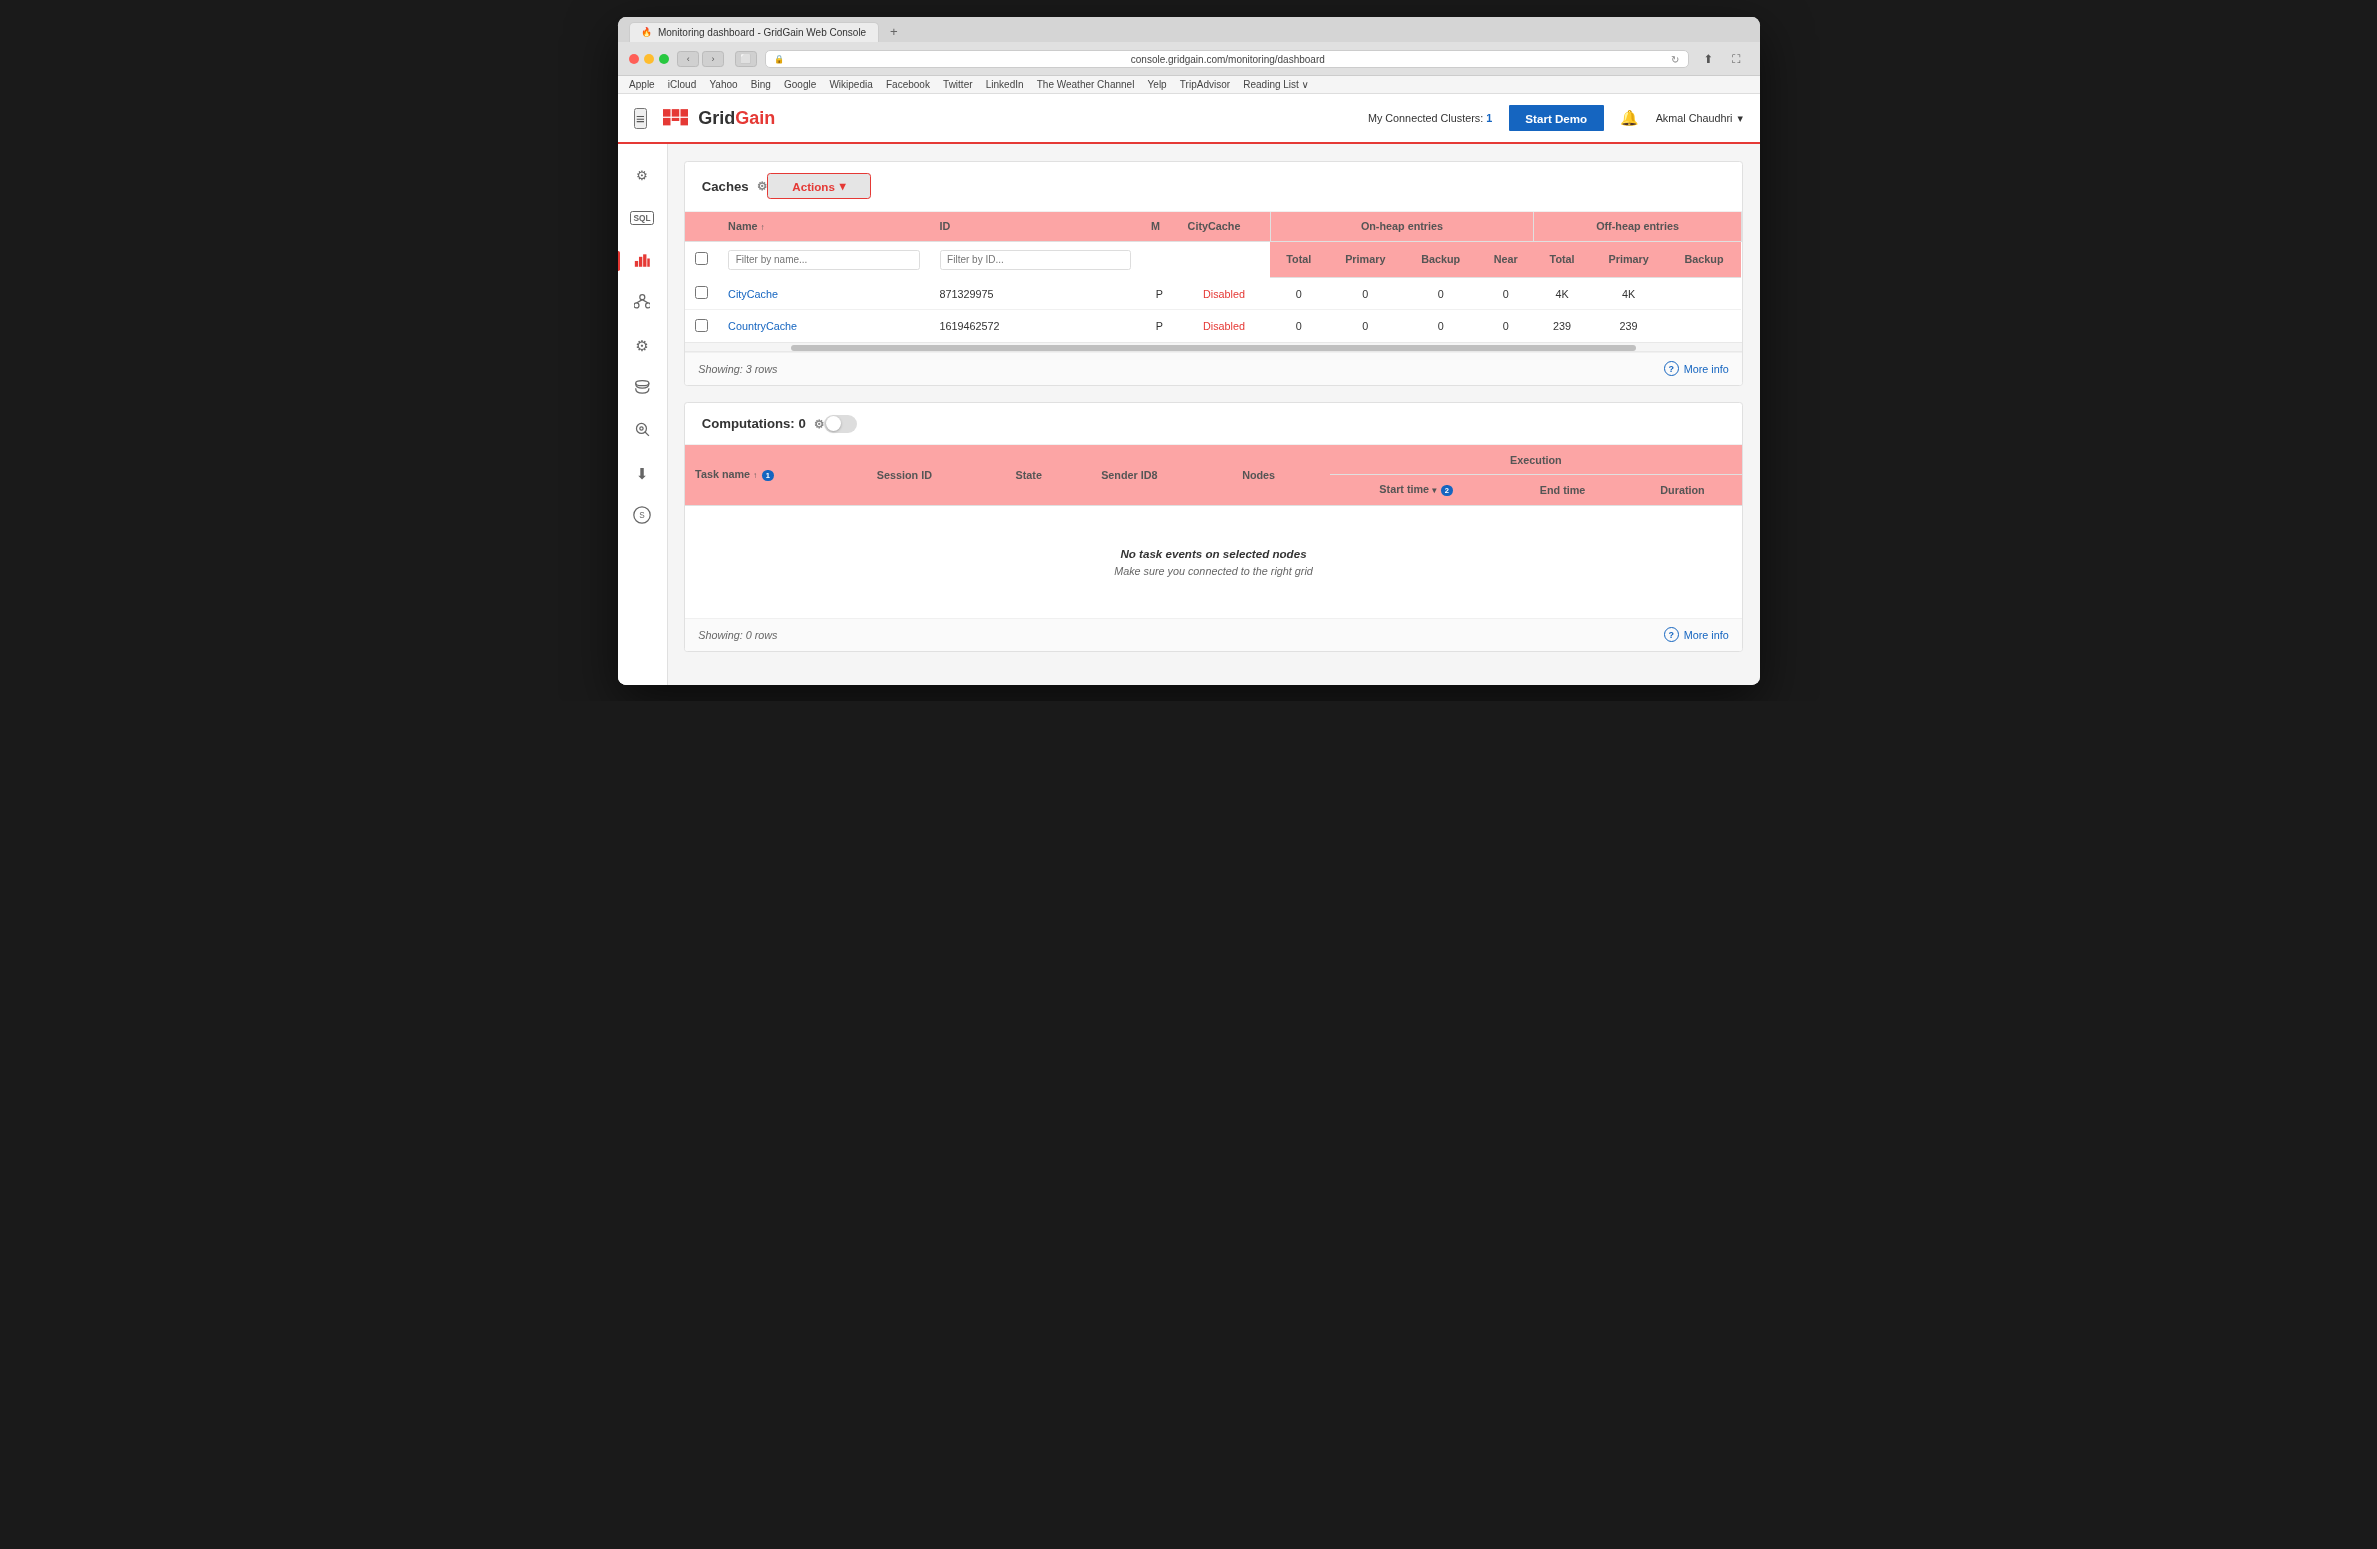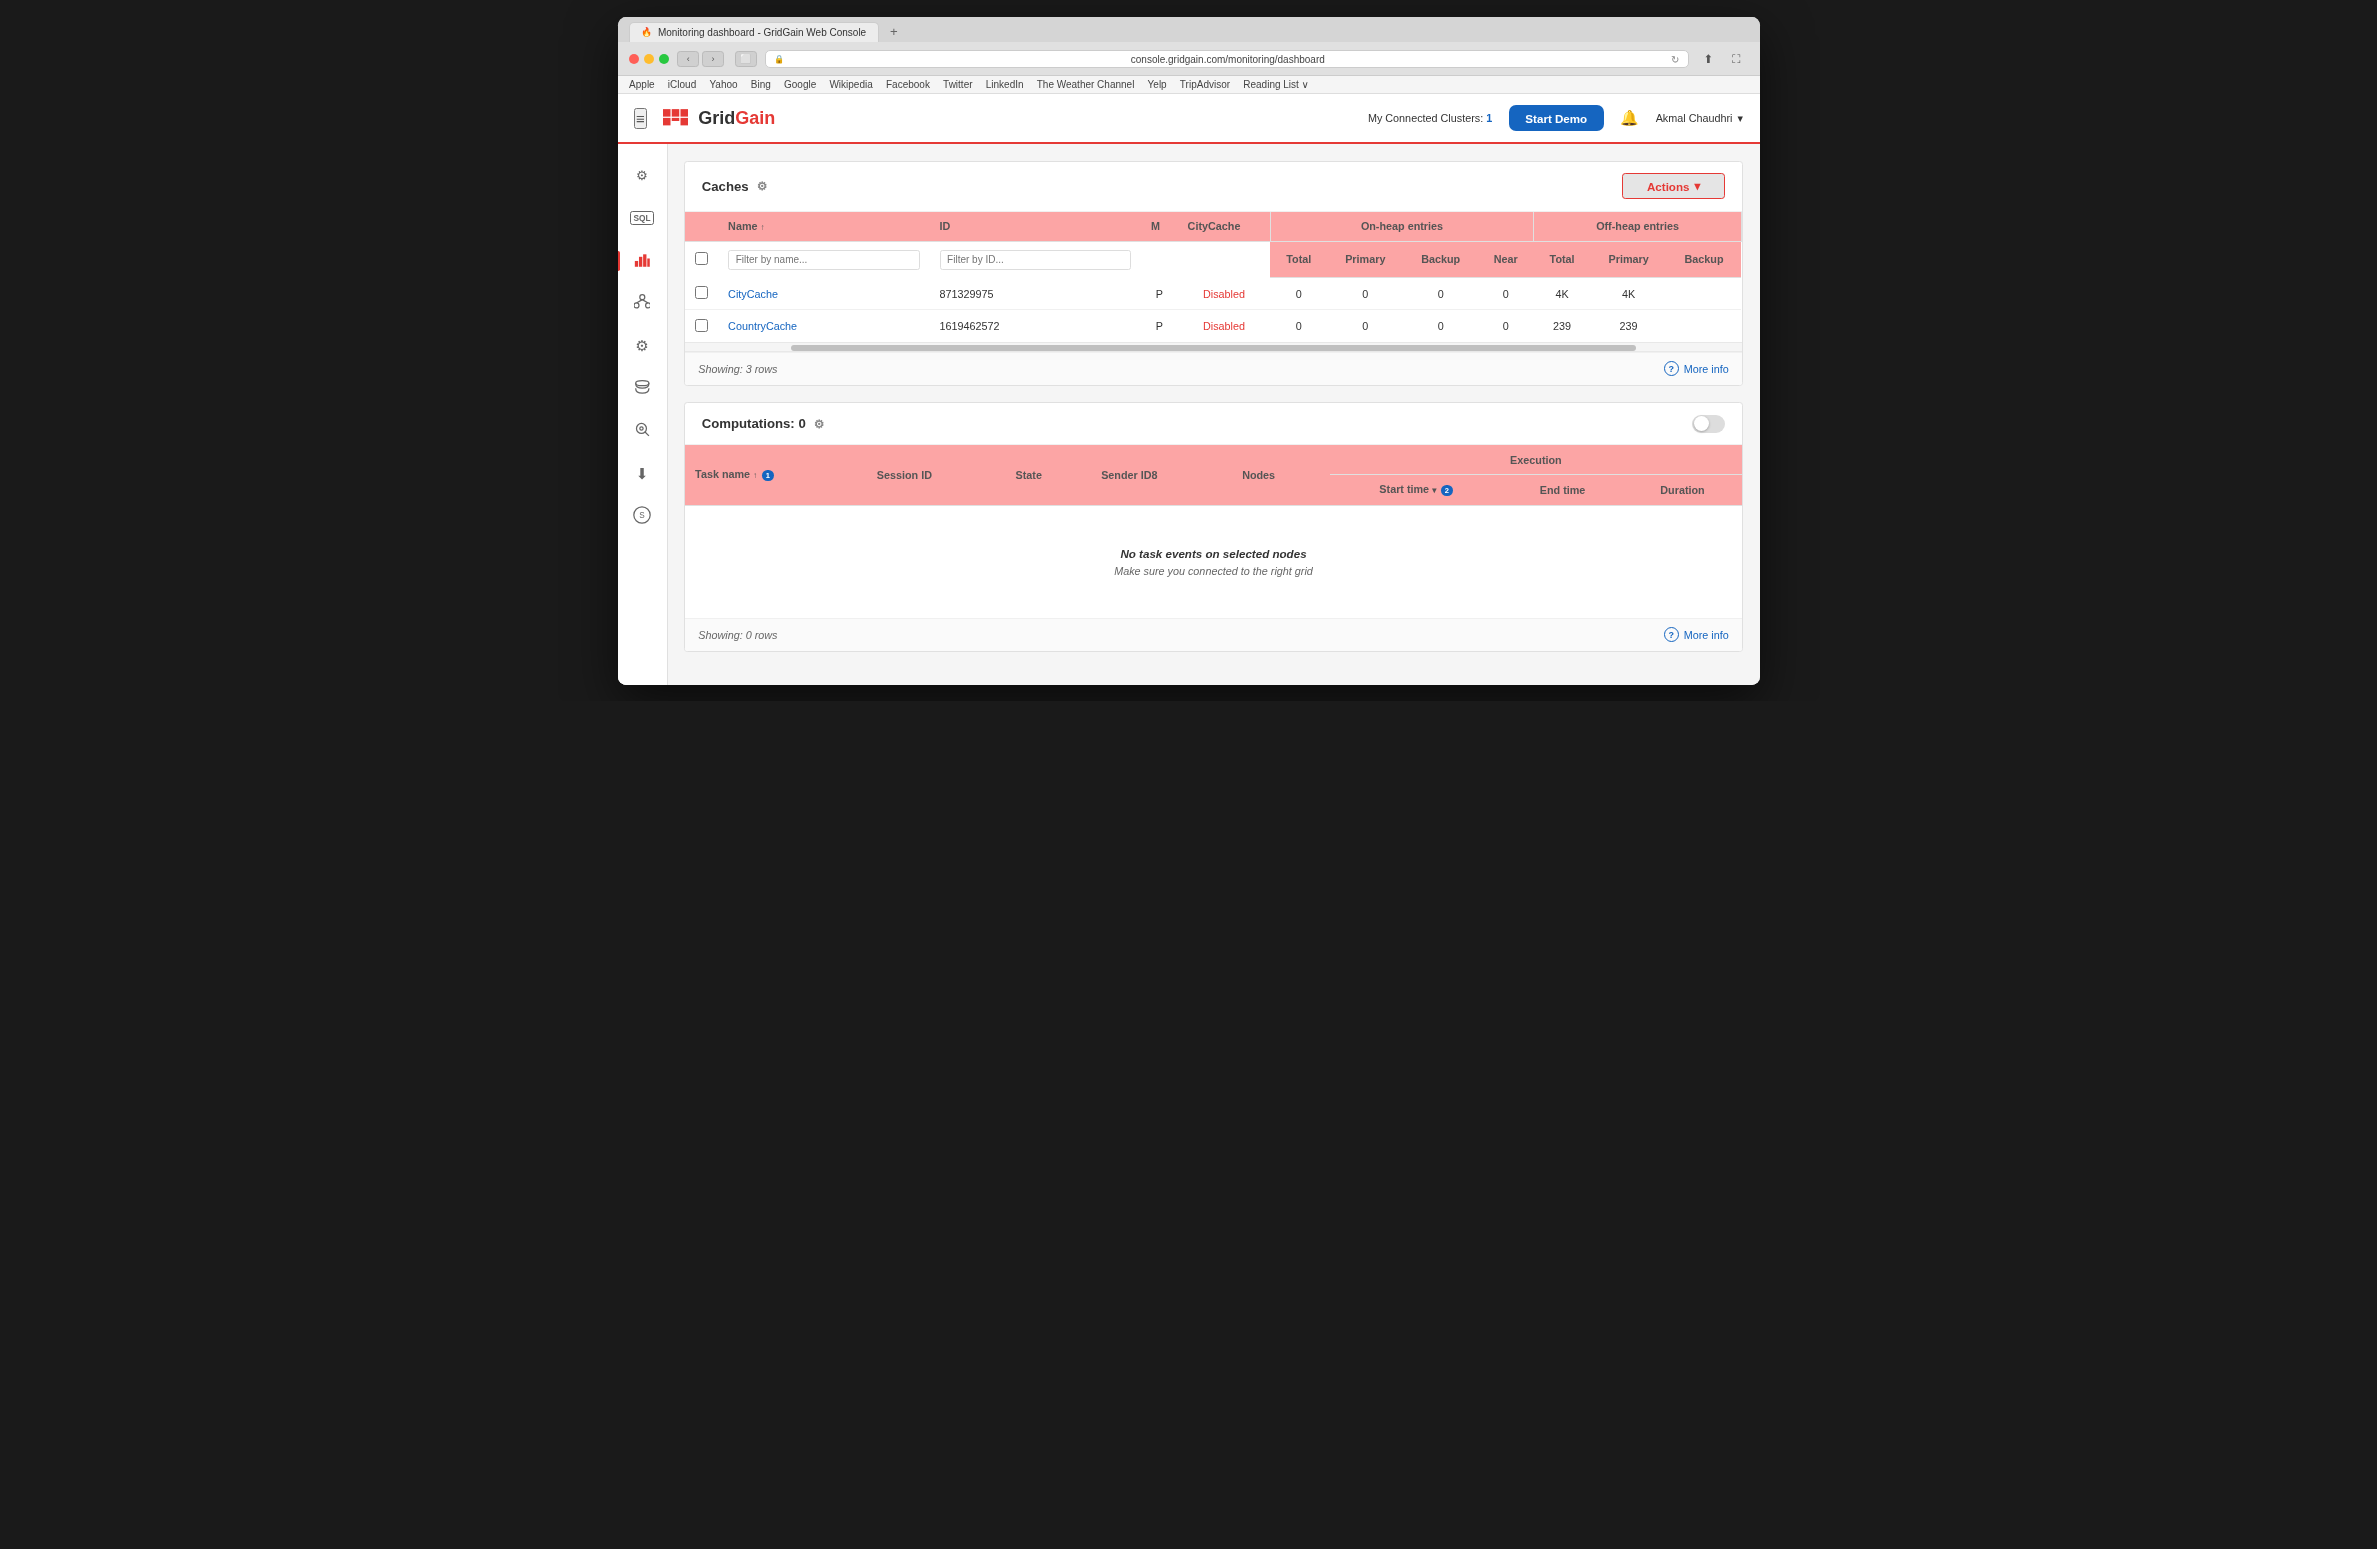--- a/index.html
+++ b/index.html
@@ -226,21 +226,21 @@
     .connected-clusters a {
       color: #1565c0;
       text-decoration: none;
       font-weight: 600;
     }
 
     .start-demo-btn {
       background: #1565c0;
       color: white;
       border: none;
-      border-radius: 7px;
+      border-radius: 1px;
       padding: 6.6px 16.6px;
       font-size: 11.6px;
       font-weight: 600;
       cursor: pointer;
     }
 
     .notification-btn {
       font-size: 15px;
       color: #555;
       cursor: pointer;
@@ -313,21 +313,20 @@
       border-radius: 3.3px;
       margin-bottom: 16.6px;
       overflow: hidden;
     }
 
     .section-header {
       display: flex;
       align-items: center;
       padding: 11.6px 16.6px;
       border-bottom: 0.8px solid #f0f0f0;
-      justify-content: space-between;
     }
 
     .section-title {
       font-size: 13.2px;
       font-weight: 600;
       color: #333;
       display: flex;
       align-items: center;
       gap: 8.3px;
     }

